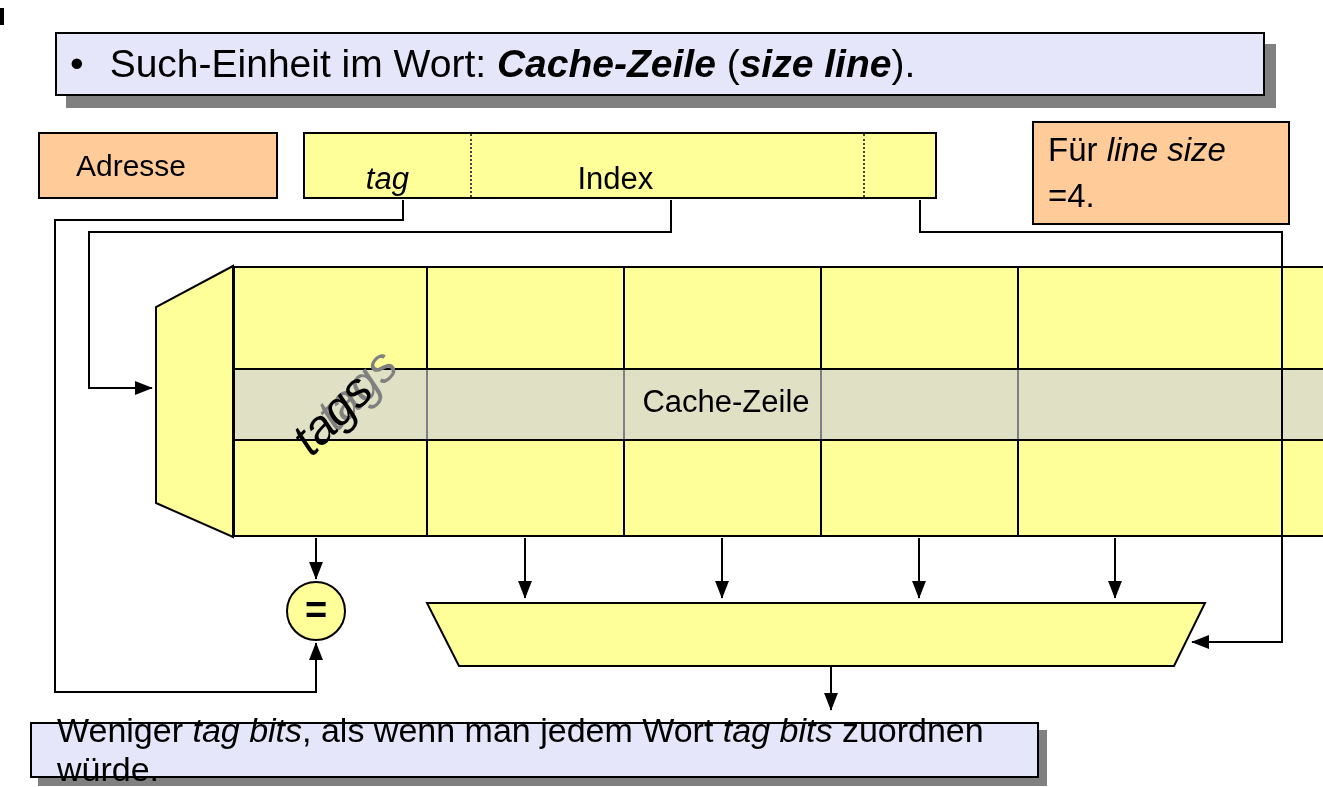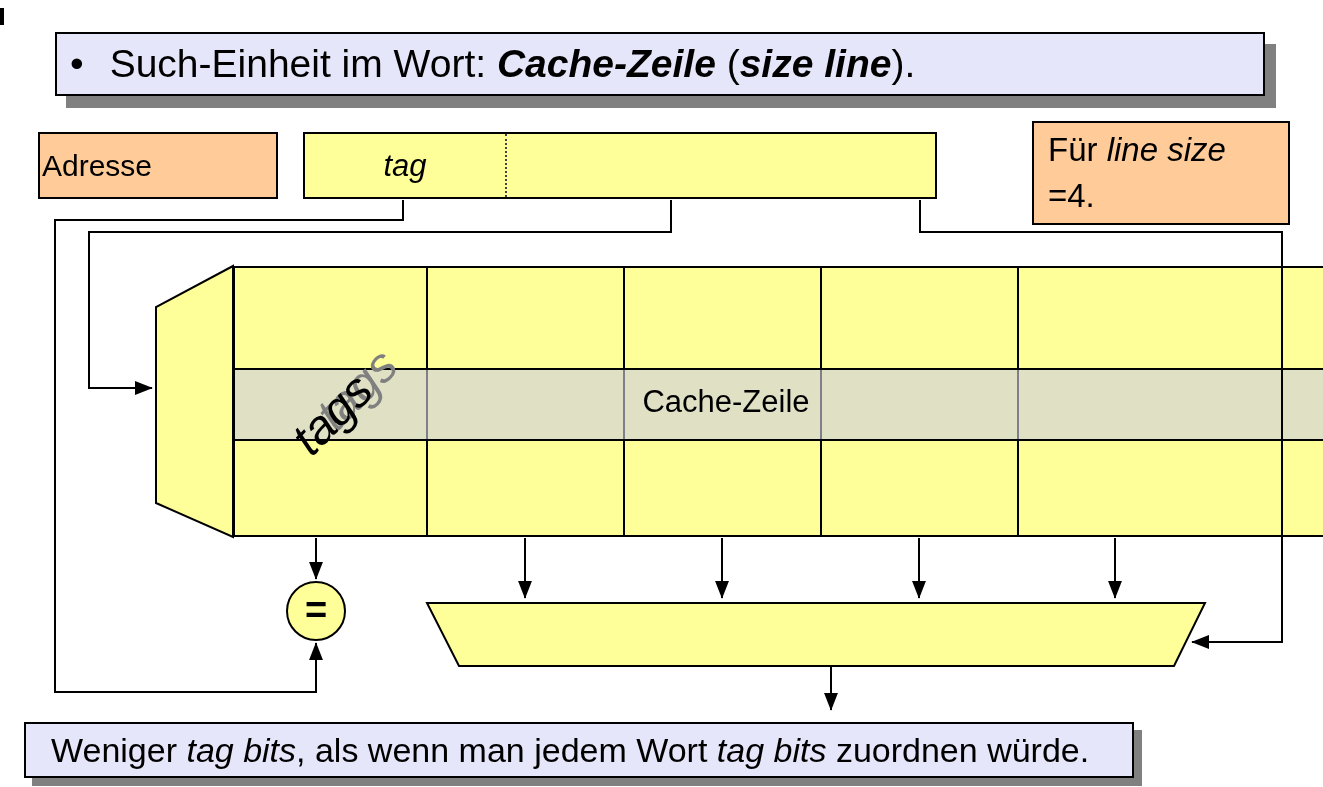--- a/index.html
+++ b/index.html
@@ -17,34 +17,34 @@
   }
   .abs{position:absolute;box-sizing:border-box;}
   
   .banner{
     background:var(--banner-bg);border:2px solid #000;
     display:flex;align-items:center;
   }
   .top-banner{left:55px;top:32px;width:1210px;height:64px;
     box-shadow:11px 12px 0 var(--shadow);font-size:39px;padding-left:13px;}
   .top-banner .bullet{font-size:39px;margin-right:26px;}
-  .bottom-banner{left:24px;top:722px;width:1110px;height:56px;
+  .bottom-banner{left:30px;top:722px;width:1009px;height:56px;
     box-shadow:8px 8px 0 var(--shadow);font-size:34px;padding-left:25px;}
   
   .corner-mark{left:0;top:8px;width:4px;height:17px;background:#000;}
   
   .orange-box{background:var(--box-orange);border:2px solid #000;}
   .adresse-box{left:38px;top:132px;width:240px;height:67px;
-    display:flex;align-items:center;padding-left:2px;font-size:30px;}
+    display:flex;align-items:center;padding-left:36px;font-size:30px;}
   .note-box{left:1032px;top:121px;width:258px;height:104px;
     font-size:33px;line-height:1.38;padding:4px 0 0 14px;}
   
   .addr-box{left:303px;top:132px;width:634px;height:67px;
     background:var(--yellow);border:2px solid #000;display:flex;}
-  .addr-cell{display:flex;align-items:center;justify-content:center;font-size:31px;}
+  .addr-cell{display:flex;align-items:flex-end;justify-content:center;font-size:31px;}
   .addr-cell.tag{width:200px;font-style:italic;}
   .addr-cell.index{width:349px;border-left:2px dotted #444;padding-right:104px;}
   .addr-cell.offset{width:85px;border-left:2px dotted #444;}
   
   .grid{left:233px;top:266px;width:1104px;height:271px;
     background:var(--yellow);border:2px solid #000;}
   .v-div{position:absolute;top:0;bottom:0;width:2px;background:#000;}
   .band{position:absolute;left:0;right:0;top:100px;height:69px;
     background:var(--band);border-top:2px solid #000;border-bottom:2px solid #000;}
   .row-label{position:absolute;left:491px;top:134px;transform:translate(-50%,-50%);
@@ -76,20 +76,23 @@
     <span><span>Such-Einheit im Wort: </span><span class="seg-b seg-i">Cache</span><span class="seg-b">-Zeile</span><span> (</span><span class="seg-b seg-i">size line</span><span>).</span></span>
   </div>
 
   <div class="abs orange-box adresse-box">
     <span>Adresse</span>
   </div>
 
   <div class="abs addr-box">
     <div class="addr-cell tag">
       <span>tag</span>
+    </div>
+    <div class="addr-cell index">
+      <span>Index</span>
     </div>
     <div class="addr-cell offset">
       <span></span>
     </div>
   </div>
 
   <div class="abs orange-box note-box">
     <div><span>Für </span><span class="seg-i">line size</span></div>
     <div>=4.</div>
   </div>

